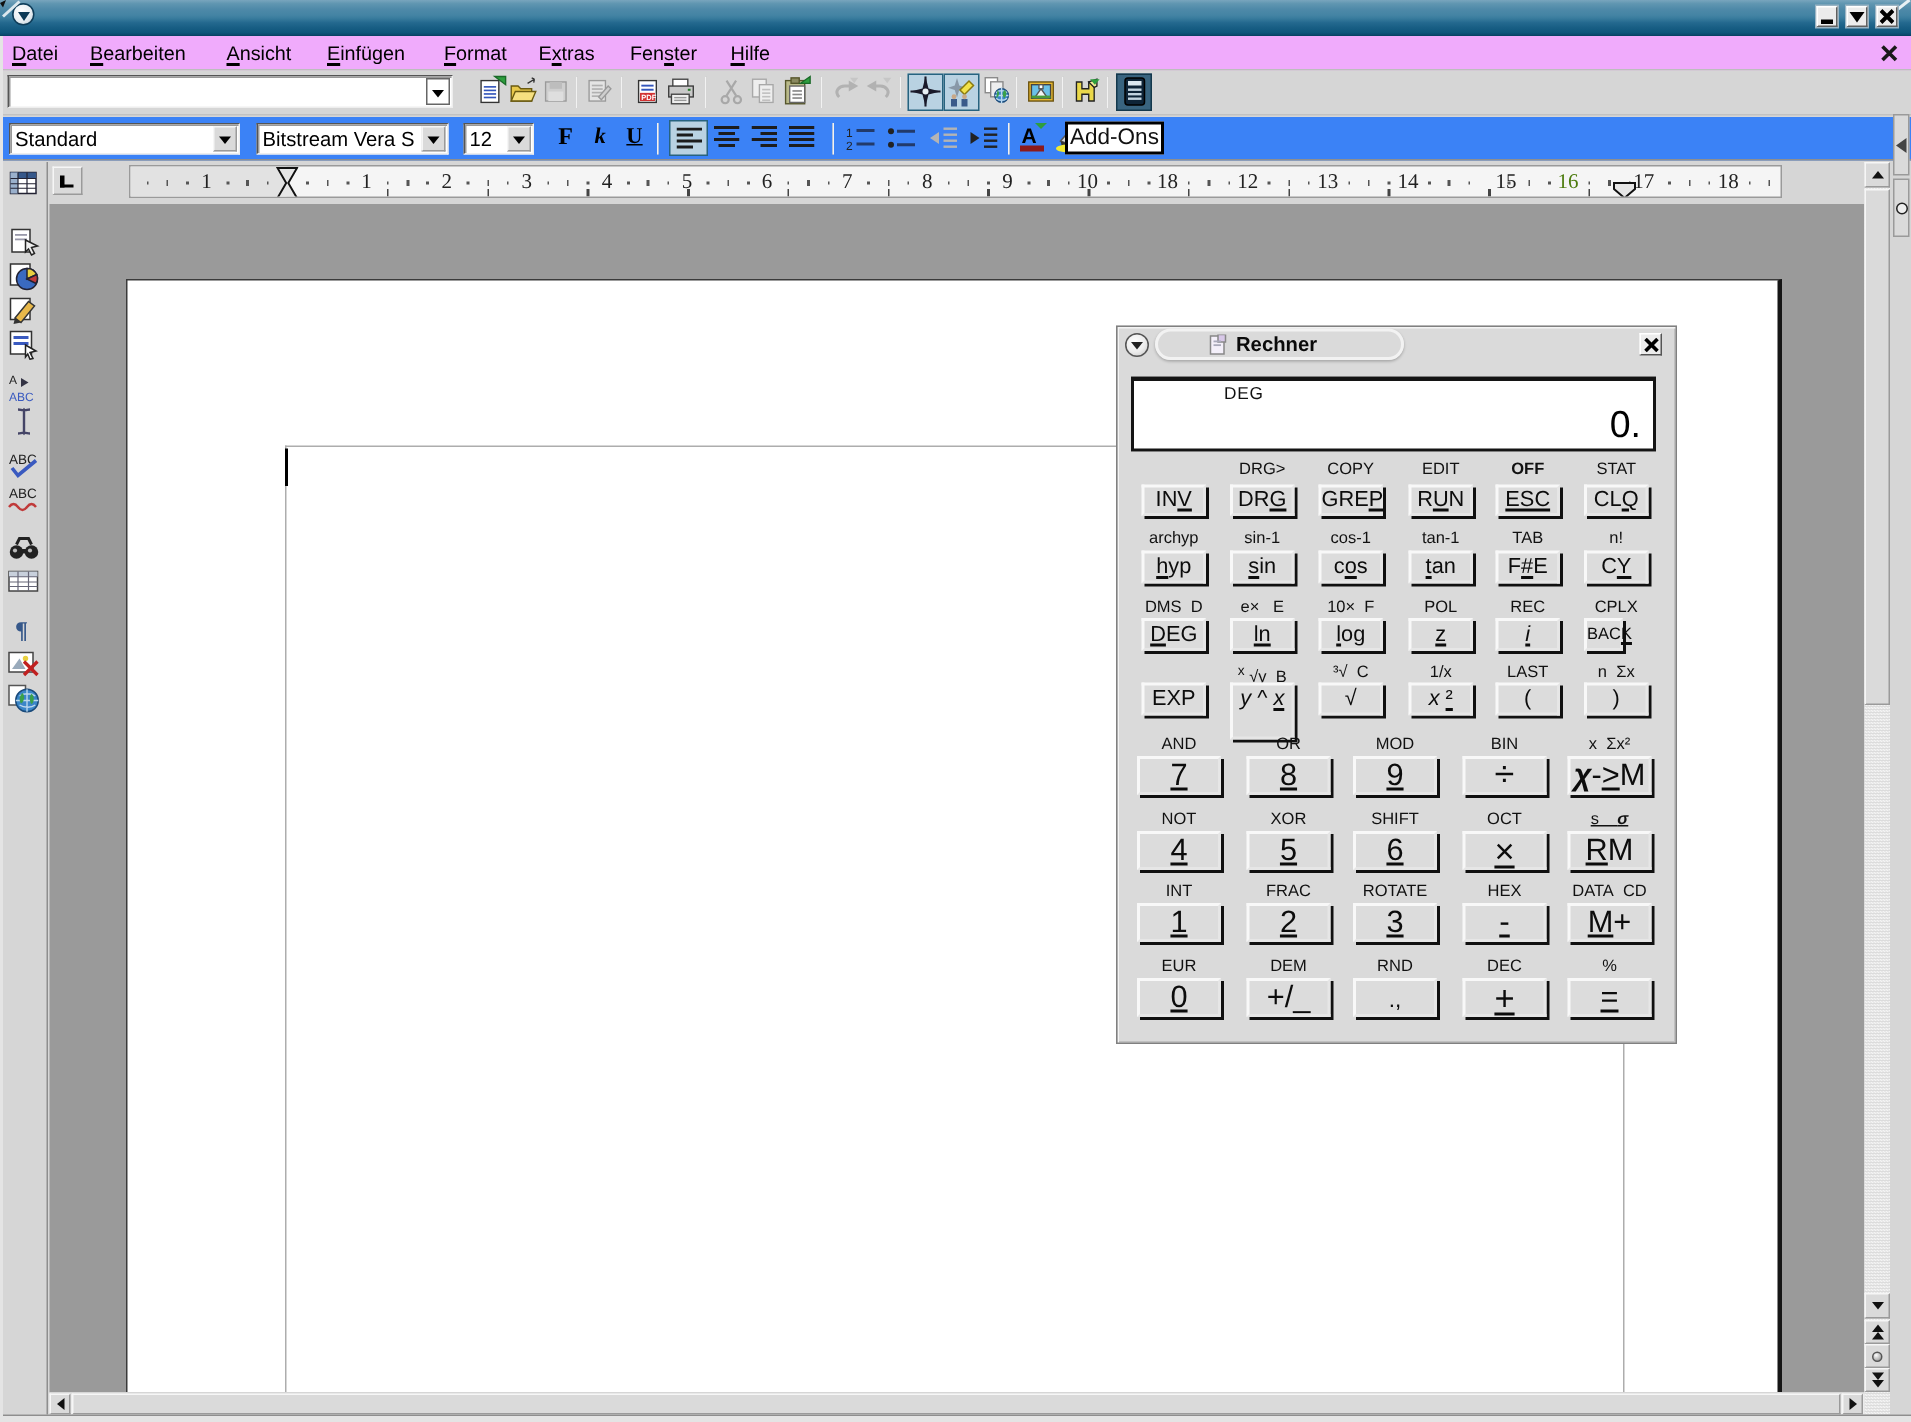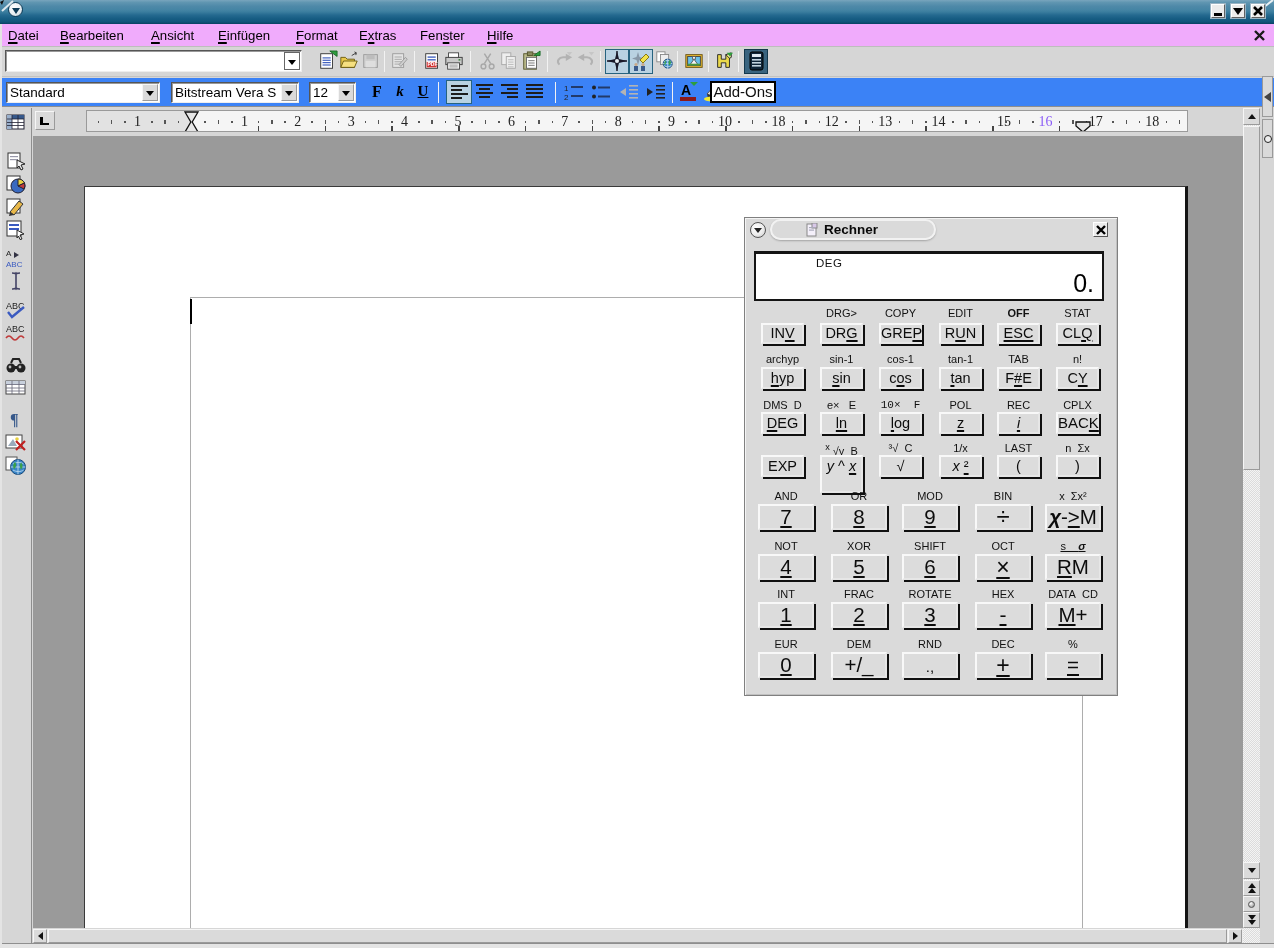--- a/index.html
+++ b/index.html
@@ -305,21 +305,21 @@
 <div class="a" style="left:414.4px;top:3px;width:20px;text-align:center;font-size:14px;font-family:'Liberation Serif',serif;color:#222;">6</div>
 <div class="a" style="left:467.8px;top:3px;width:20px;text-align:center;font-size:14px;font-family:'Liberation Serif',serif;color:#222;">7</div>
 <div class="a" style="left:521.2px;top:3px;width:20px;text-align:center;font-size:14px;font-family:'Liberation Serif',serif;color:#222;">8</div>
 <div class="a" style="left:574.6px;top:3px;width:20px;text-align:center;font-size:14px;font-family:'Liberation Serif',serif;color:#222;">9</div>
 <div class="a" style="left:628.0px;top:3px;width:20px;text-align:center;font-size:14px;font-family:'Liberation Serif',serif;color:#222;">10</div>
 <div class="a" style="left:681.4px;top:3px;width:20px;text-align:center;font-size:14px;font-family:'Liberation Serif',serif;color:#222;">18</div>
 <div class="a" style="left:734.8px;top:3px;width:20px;text-align:center;font-size:14px;font-family:'Liberation Serif',serif;color:#222;">12</div>
 <div class="a" style="left:788.2px;top:3px;width:20px;text-align:center;font-size:14px;font-family:'Liberation Serif',serif;color:#222;">13</div>
 <div class="a" style="left:841.6px;top:3px;width:20px;text-align:center;font-size:14px;font-family:'Liberation Serif',serif;color:#222;">14</div>
 <div class="a" style="left:895.0px;top:3px;width:20px;text-align:center;font-size:14px;font-family:'Liberation Serif',serif;color:#222;margin-left:12px;">15</div>
-<div class="a" style="left:948.4px;top:3px;width:20px;text-align:center;font-size:14px;font-family:'Liberation Serif',serif;color:#8b5cf6;">16</div>
+<div class="a" style="left:948.4px;top:3px;width:20px;text-align:center;font-size:14px;font-family:'Liberation Serif',serif;color:#4d7c0f;">16</div>
 <div class="a" style="left:1001.8px;top:3px;width:20px;font-size:14px;font-family:'Liberation Serif',serif;color:#222;">17</div>
 <div class="a" style="left:1055.2px;top:3px;width:20px;text-align:center;font-size:14px;font-family:'Liberation Serif',serif;color:#222;">18</div>
 <div class="a" style="left:10.5px;top:10px;width:1.5px;height:1.5px;background:#555;"></div>
 <div class="a" style="left:23.9px;top:9px;width:1.5px;height:4px;background:#555;"></div>
 <div class="a" style="left:37.2px;top:10px;width:1.5px;height:1.5px;background:#555;"></div>
 <div class="a" style="left:64.0px;top:10px;width:1.5px;height:1.5px;background:#555;"></div>
 <div class="a" style="left:77.3px;top:9px;width:1.5px;height:4px;background:#555;"></div>
 <div class="a" style="left:90.6px;top:10px;width:1.5px;height:1.5px;background:#555;"></div>
 <div class="a" style="left:117.3px;top:10px;width:1.5px;height:1.5px;background:#555;"></div>
 <div class="a" style="left:130.7px;top:9px;width:1.5px;height:4px;background:#555;"></div>
@@ -562,30 +562,30 @@
 <div class="a lbl" style="left:242px;top:135px;width:63px;">TAB</div>
 <div class="a lbl" style="left:301px;top:135px;width:63px;">n!</div>
 <div class="a cbtn" style="left:16px;top:149px;width:43px;height:22px;font-size:14.5px;line-height:18px;"><u>h</u>yp</div>
 <div class="a cbtn" style="left:75px;top:149px;width:43px;height:22px;font-size:14.5px;line-height:18px;"><u>s</u>in</div>
 <div class="a cbtn" style="left:134px;top:149px;width:43px;height:22px;font-size:14.5px;line-height:18px;">c<u>o</u>s</div>
 <div class="a cbtn" style="left:194px;top:149px;width:43px;height:22px;font-size:14.5px;line-height:18px;"><u>t</u>an</div>
 <div class="a cbtn" style="left:252px;top:149px;width:43px;height:22px;font-size:14.5px;line-height:18px;">F<u>#</u>E</div>
 <div class="a cbtn" style="left:311px;top:149px;width:43px;height:22px;font-size:14.5px;line-height:18px;">C<u>Y</u></div>
 <div class="a lbl" style="left:6px;top:181px;width:63px;">DMS&nbsp;&nbsp;D</div>
 <div class="a lbl" style="left:65px;top:181px;width:63px;">e×&nbsp;&nbsp;&nbsp;E</div>
-<div class="a lbl" style="left:124px;top:181px;width:63px;font-family:Liberation Mono, monospace;">10×&nbsp;&nbsp;F</div>
+<div class="a lbl" style="left:124px;top:181px;width:63px;">10×&nbsp;&nbsp;F</div>
 <div class="a lbl" style="left:184px;top:181px;width:63px;">POL</div>
 <div class="a lbl" style="left:242px;top:181px;width:63px;">REC</div>
 <div class="a lbl" style="left:301px;top:181px;width:63px;">CPLX</div>
 <div class="a cbtn" style="left:16px;top:194px;width:43px;height:22px;font-size:14.5px;line-height:18px;"><u>D</u>EG</div>
 <div class="a cbtn" style="left:75px;top:194px;width:43px;height:22px;font-size:14.5px;line-height:18px;"><u>ln</u></div>
 <div class="a cbtn" style="left:134px;top:194px;width:43px;height:22px;font-size:14.5px;line-height:18px;"><u>l</u>og</div>
 <div class="a cbtn" style="left:194px;top:194px;width:43px;height:22px;font-size:14.5px;line-height:18px;"><u>z</u></div>
 <div class="a cbtn" style="left:252px;top:194px;width:43px;height:22px;font-size:14.5px;line-height:18px;"><i><u>i</u></i></div>
-<div class="a cbtn" style="left:311px;top:194px;width:43px;height:22px;font-size:15px;line-height:18px;">BAC<u>K</u></div>
+<div class="a cbtn" style="left:311px;top:194px;width:26px;height:22px;font-size:11px;line-height:18px;">BAC<u>K</u></div>
 <div class="a lbl" style="left:6px;top:236px;width:63px;">π&nbsp;&nbsp;&nbsp;&nbsp;A</div>
 <div class="a lbl" style="left:65px;top:224px;width:63px;"><sup>x</sup>&nbsp;√y&nbsp;&nbsp;B</div>
 <div class="a lbl" style="left:124px;top:224px;width:63px;">³√&nbsp;&nbsp;C</div>
 <div class="a lbl" style="left:184px;top:224px;width:63px;">1/x</div>
 <div class="a lbl" style="left:242px;top:224px;width:63px;">LAST</div>
 <div class="a lbl" style="left:301px;top:224px;width:63px;">n&nbsp;&nbsp;Σx</div>
 <div class="a cbtn" style="left:16px;top:237px;width:43px;height:22px;font-size:14.5px;line-height:18px;">EXP</div>
 <div class="a cbtn" style="left:75px;top:237px;width:43px;height:38px;font-size:14.5px;line-height:18px;"><i>y</i>&nbsp;^&nbsp;<i><u>x</u></i></div>
 <div class="a cbtn" style="left:134px;top:237px;width:43px;height:22px;font-size:14.5px;line-height:18px;">√</div>
 <div class="a cbtn" style="left:194px;top:237px;width:43px;height:22px;font-size:14.5px;line-height:18px;"><i>x</i>&nbsp;<u>²</u></div>

